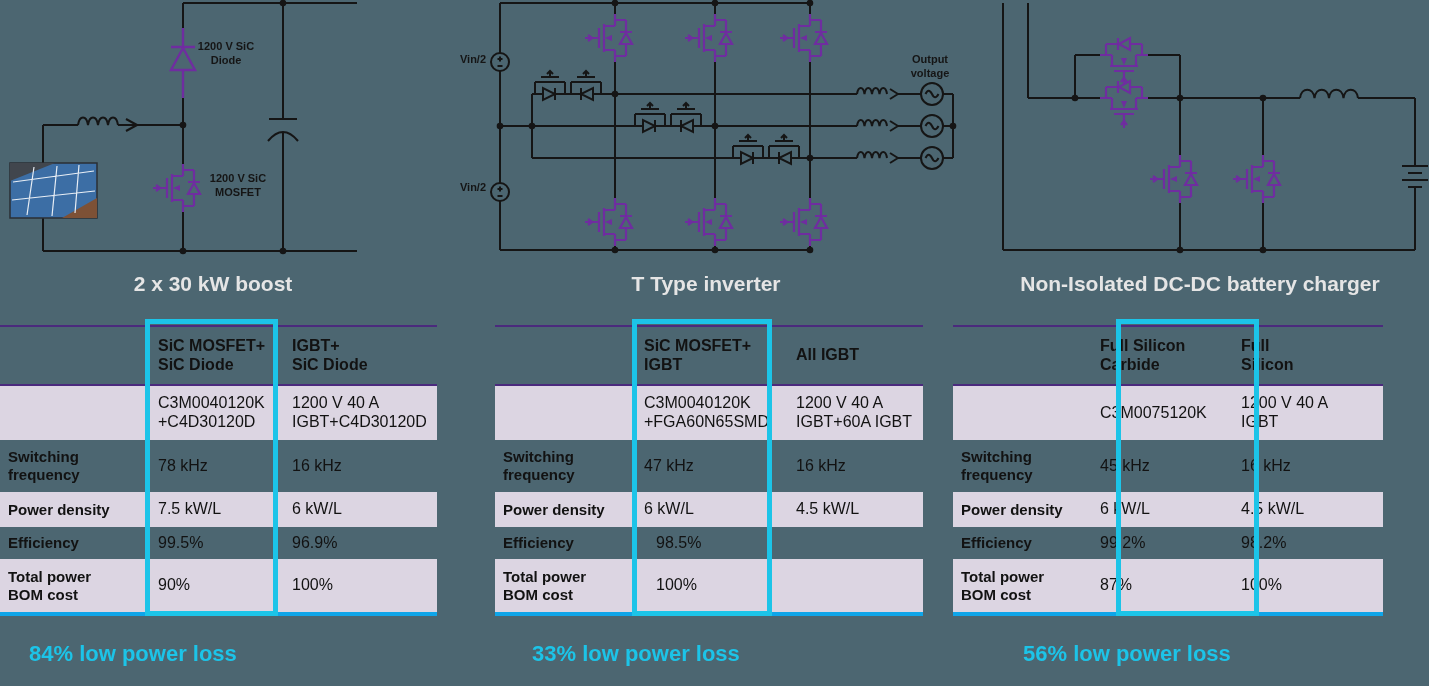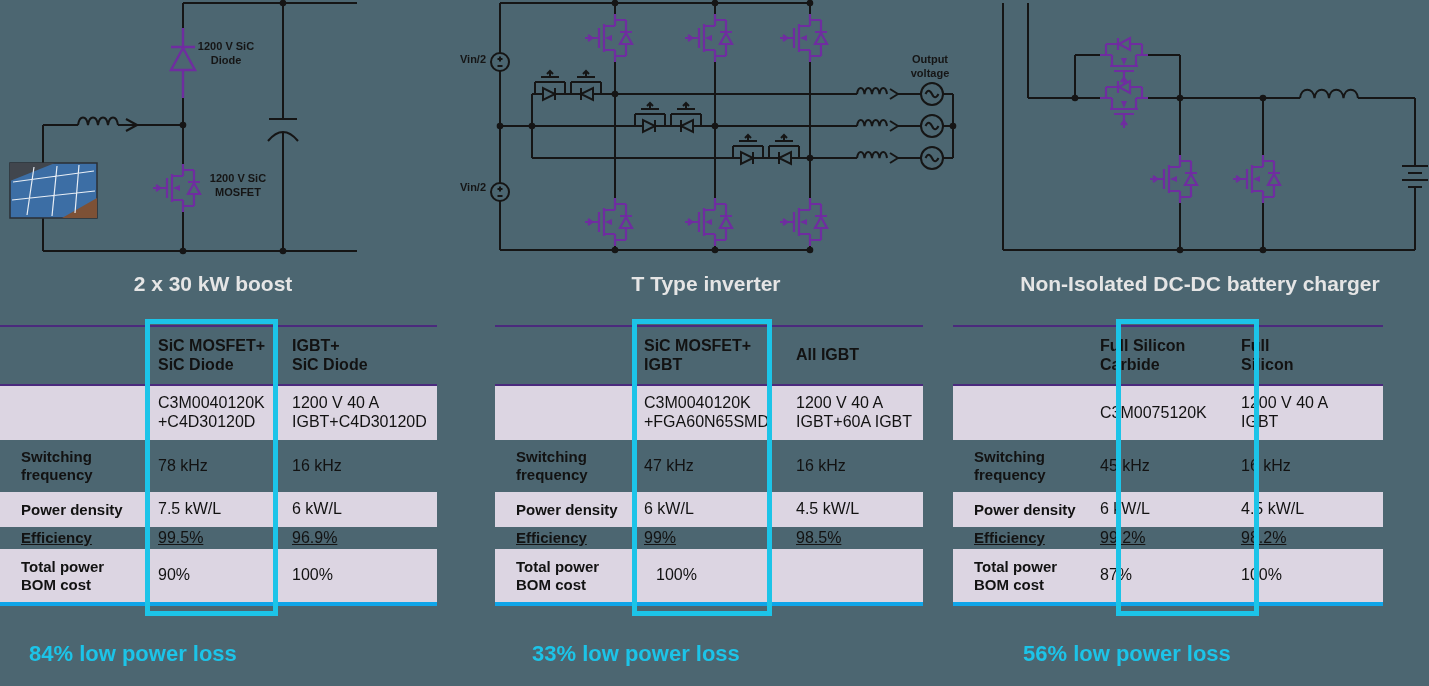--- a/index.html
+++ b/index.html
@@ -22,25 +22,25 @@
   }
   
   .panel-title{
     position:absolute;top:272px;height:26px;
     font-size:21px;font-weight:700;text-align:center;color:#e5e5e5;
   }
   
   .tbl{position:absolute;top:325px;border-top:2px solid #4b2a7d;display:flex;flex-direction:column;}
   .tr{display:flex;}
   .thead{height:57px;border-bottom:2px solid #4b2a7d;}
-  .r1{height:54px;}.r2{height:52px;}.r3{height:35px;}.r4{height:22px;text-decoration:underline;}
+  .r1{height:54px;}.r2{height:52px;}.r3{height:35px;}.r4{height:32px;}
   .r5{height:53px;border-bottom:4px solid #0ea5e9;}
   .lav{background:#dcd5e2;}
   .c{display:flex;align-items:center;box-sizing:border-box;font-size:16px;line-height:1.18;color:#121212;}
-  .c0{padding-left:21px;font-weight:700;font-size:15px;}
+  .c0{padding-left:8px;font-weight:700;font-size:15px;}
   .c1,.c2{padding-left:12px;}
   .hdr{font-weight:700;}
   .t1 .c0{width:146px;} .t1 .c1{width:134px;} .t1 .c2{flex:1;}
   .t2 .c0{width:137px;} .t2 .c1{width:140px;} .t2 .c2{flex:1;margin-left:12px;}
   .t3 .c0{width:135px;} .t3 .c1{width:141px;} .t3 .c2{flex:1;}
   .t1{left:0;width:437px;} .t2{left:495px;width:428px;} .t3{left:953px;width:430px;}
   
   .hlbox{position:absolute;top:319px;height:297px;border:5px solid #1cc4e8;box-sizing:border-box;background:transparent;}
   .hb1{left:145px;width:133px;}
   .hb2{left:632px;width:140px;}
@@ -256,21 +256,20 @@
     <div class="c c1 pre">47 kHz</div>
     <div class="c c2 pre">16 kHz</div>
   </div>
   <div class="tr r3 lav">
     <div class="c c0 pre">Power density</div>
     <div class="c c1 pre">6 kW/L</div>
     <div class="c c2 pre">4.5 kW/L</div>
   </div>
   <div class="tr r4">
     <div class="c c0 pre">Efficiency</div>
-    <div class="c c1 pre">99%</div>
     <div class="c c2 pre">98.5%</div>
   </div>
   <div class="tr r5 lav">
     <div class="c c0 pre">Total power
 BOM cost</div>
     <div class="c c2 pre">100%</div>
   </div>
 </div>
 
 <div class="tbl t3">

